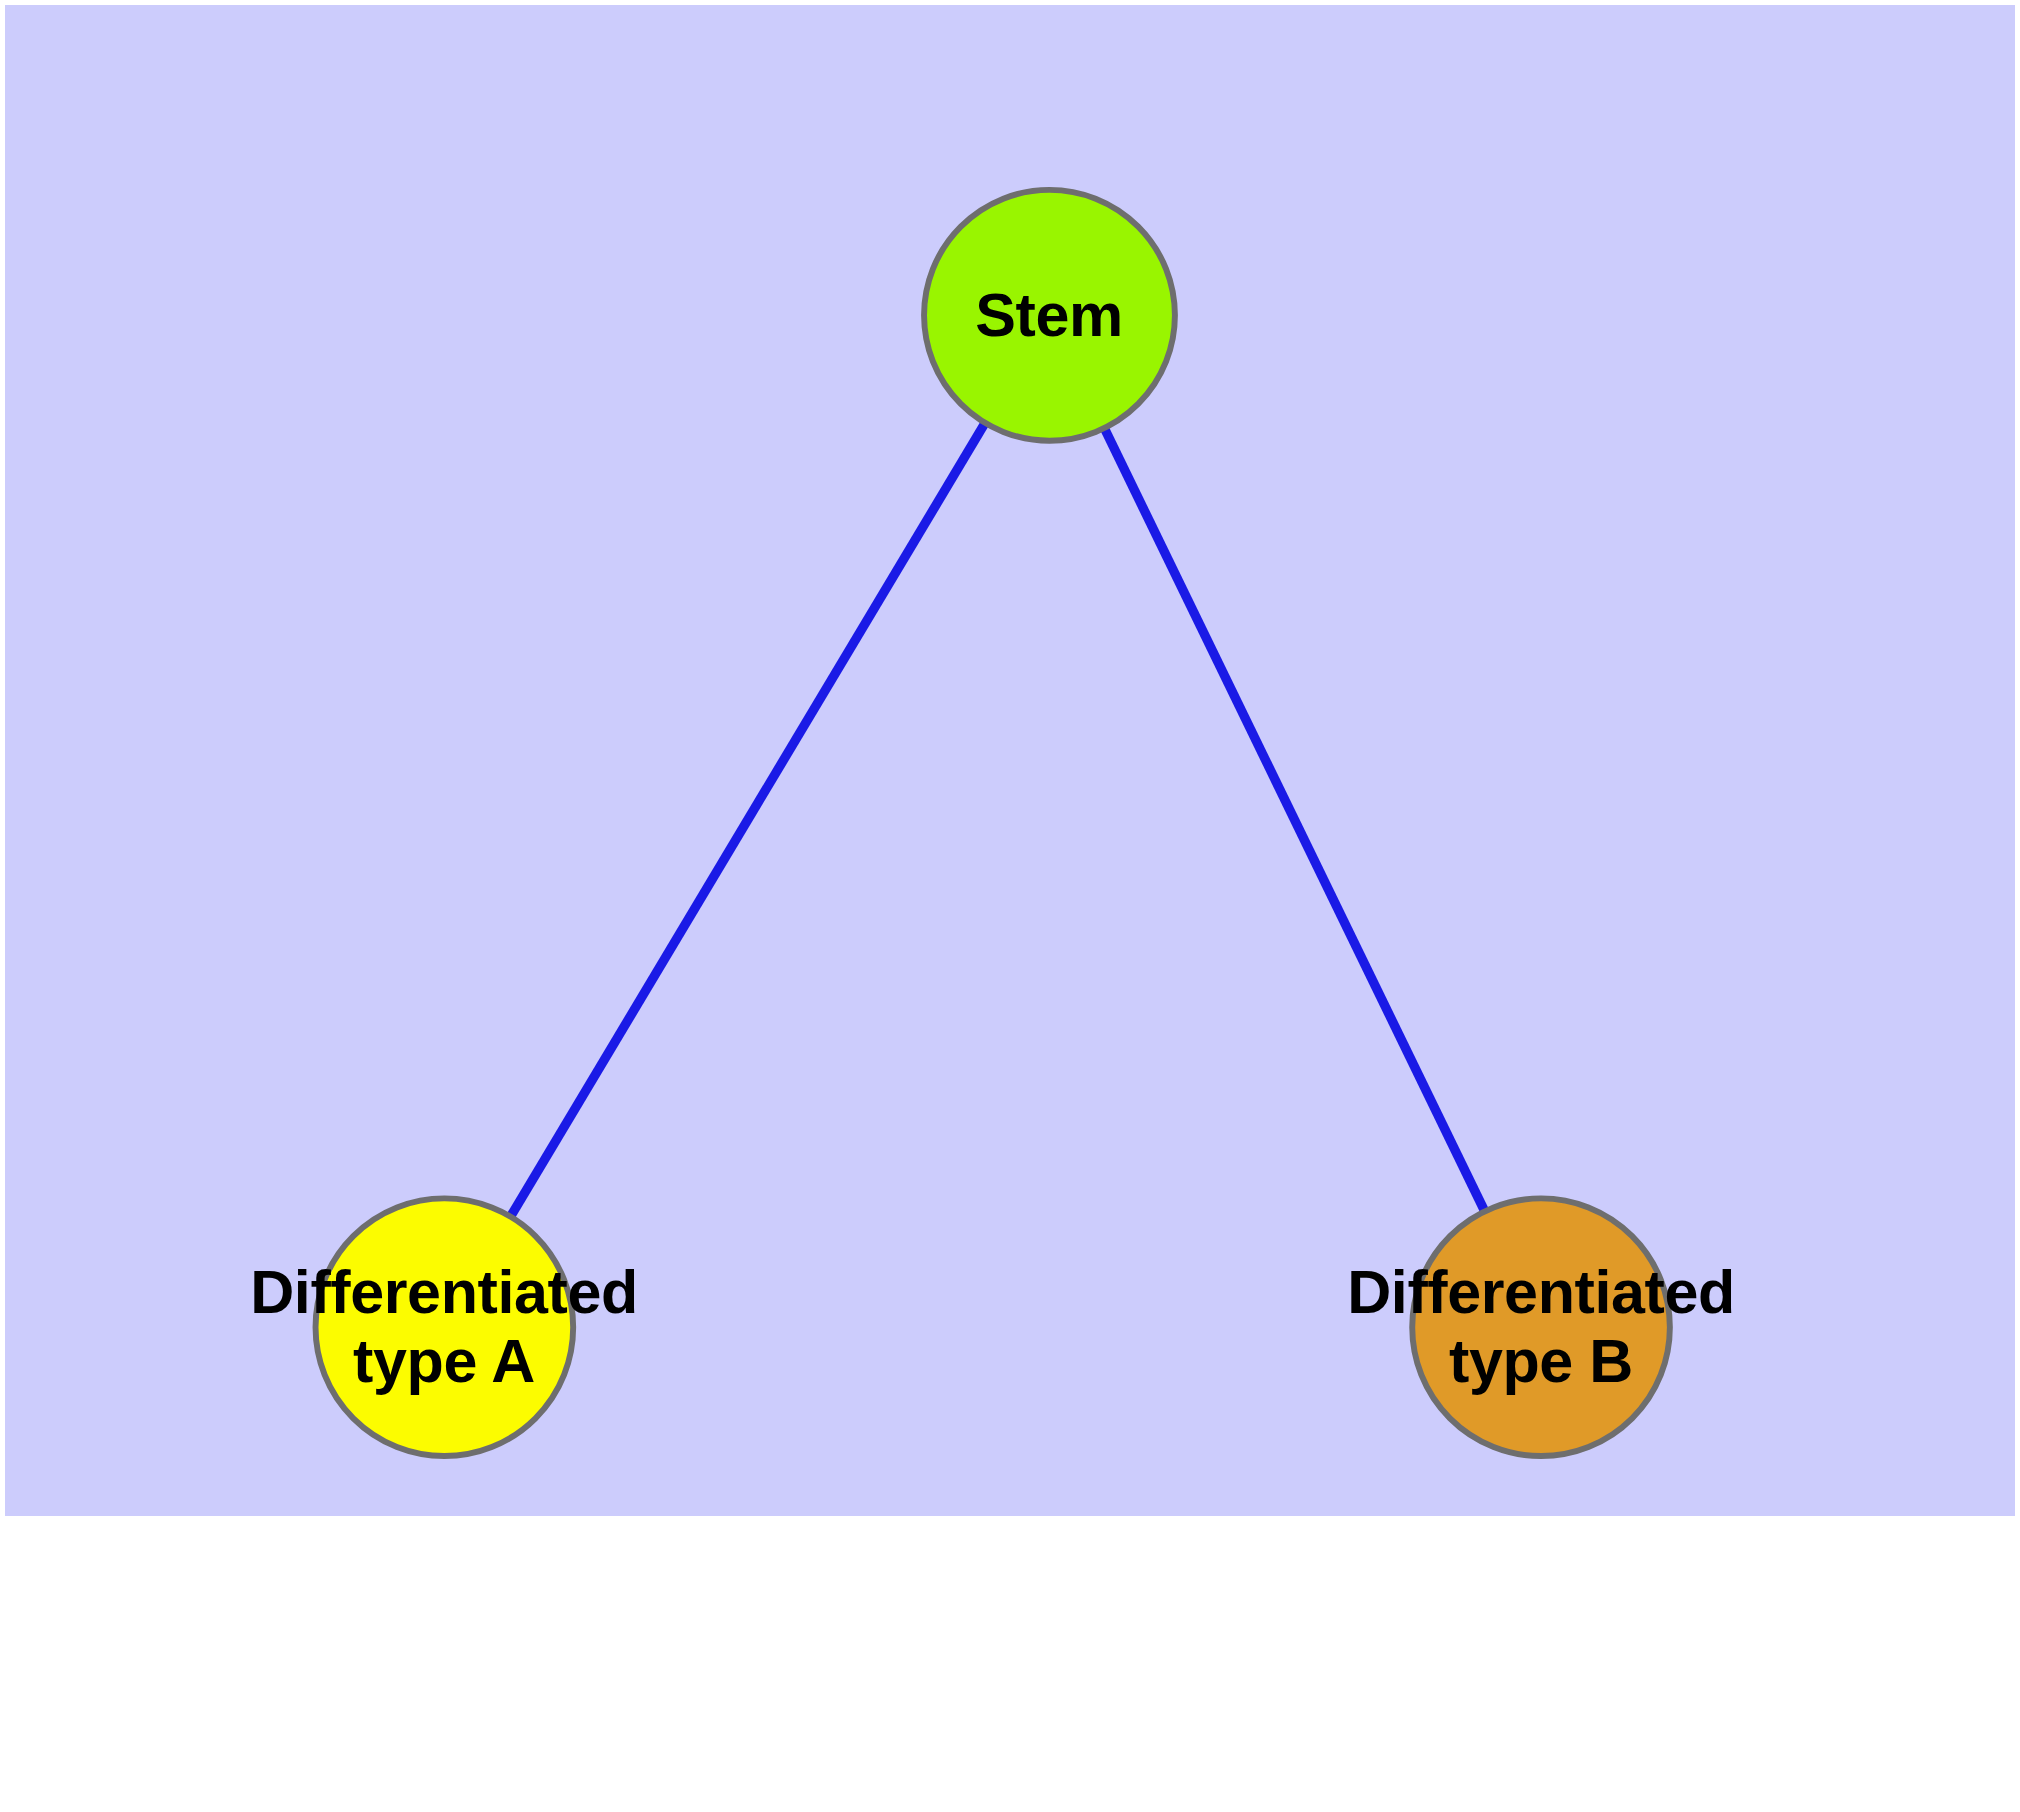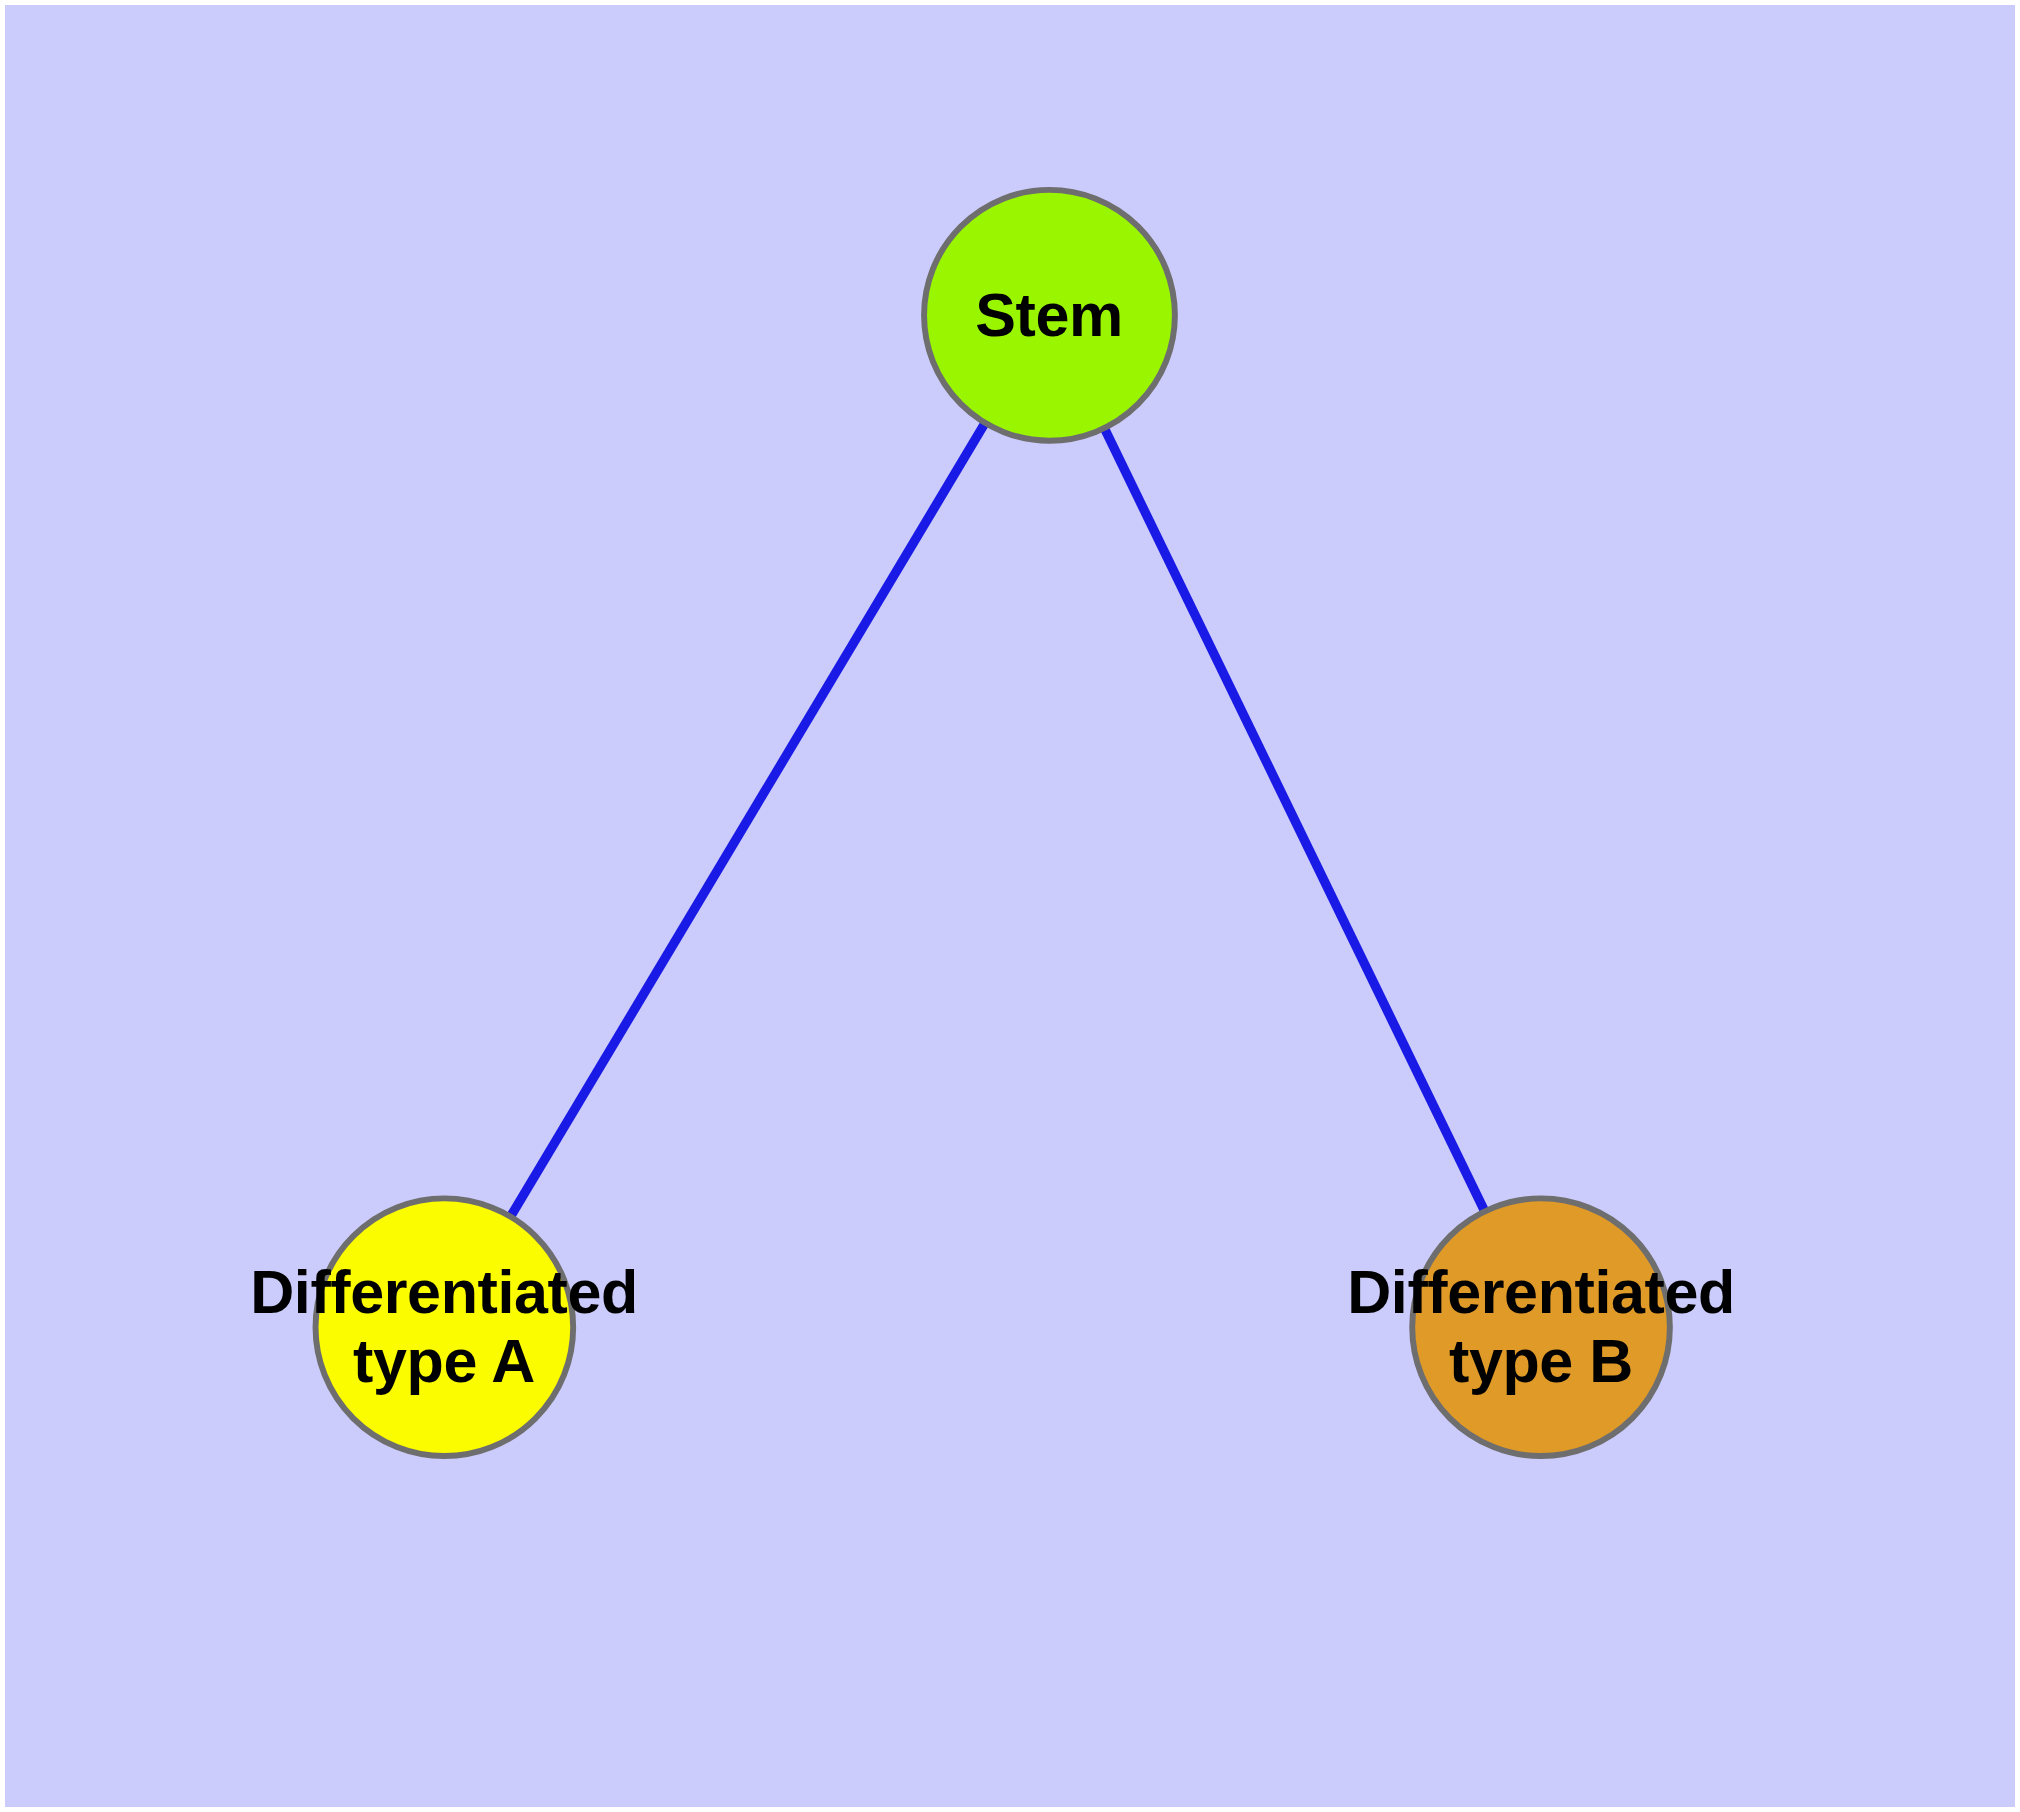--- a/index.html
+++ b/index.html
@@ -41,21 +41,21 @@
     color: #000000;
     white-space: pre;
     line-height: 1.13;
     letter-spacing: -0.4px;
     pointer-events: none;
   }
 </style>
 </head>
 <body>
 
-<div id="canvas" style="width: 2021px; height: 1812px; background: rgb(255, 255, 255);">
+<div id="canvas" style="width: 2021px; height: 1516px; background: rgb(255, 255, 255);">
 
   <div id="plot-area" style="background: rgb(204, 204, 252);"></div>
 
   <svg id="graph-svg" viewBox="0 0 2384 2138" xmlns="http://www.w3.org/2000/svg">
     <g id="edge-layer">
       <line id="edge-stem-to-a" x1="1163.0688998696153" y1="497.3049489575342" x2="600.984006983272" y2="1437.2620387422594" stroke="#1a1ae6" stroke-width="11" stroke-linecap="butt"></line>
       <line id="edge-stem-to-b" x1="1301.7930638241023" y1="503.32572104479004" x2="1752.4591810026345" y2="1431.0763139950789" stroke="#1a1ae6" stroke-width="11" stroke-linecap="butt"></line>
     </g>
     <g id="node-layer">
       <circle id="node-stem" cx="1238" cy="372" r="148" fill="#99f500" stroke="#6e6e6e" stroke-width="7"></circle>

